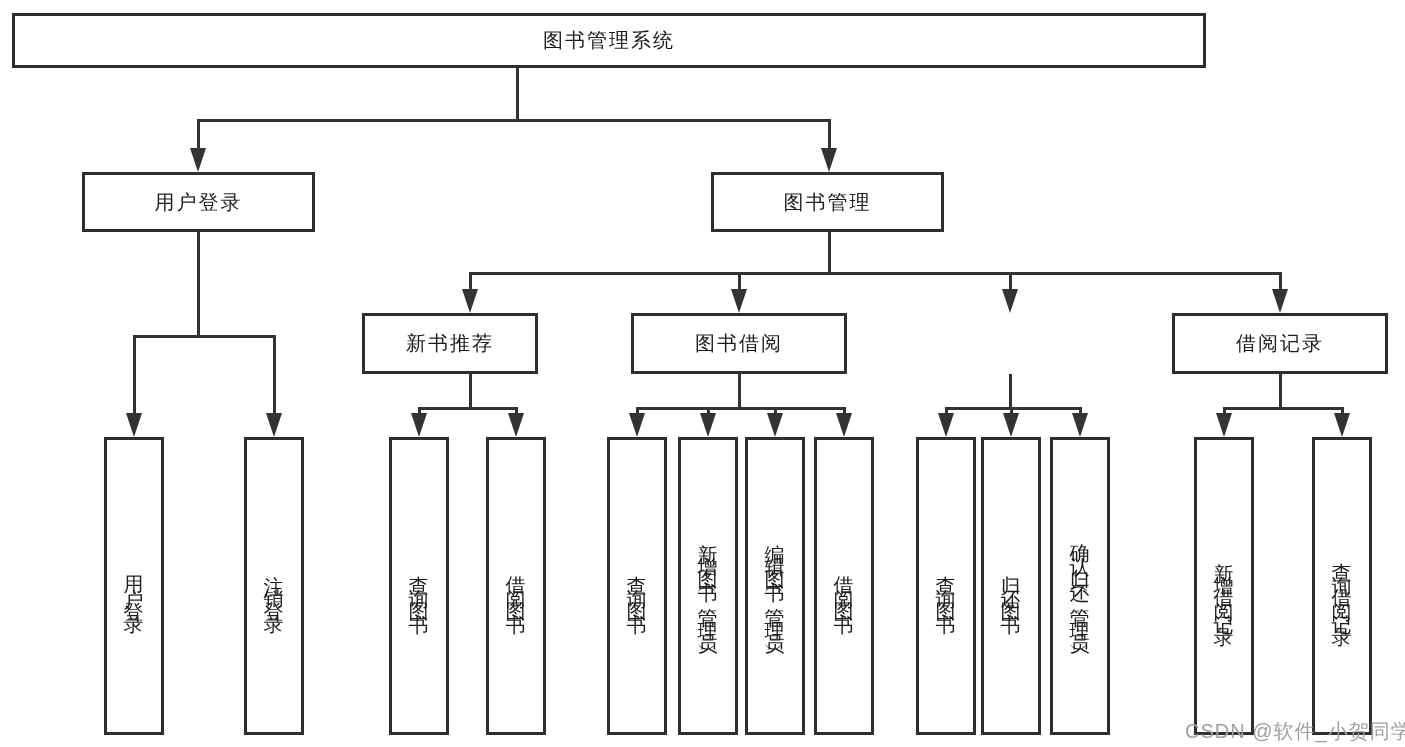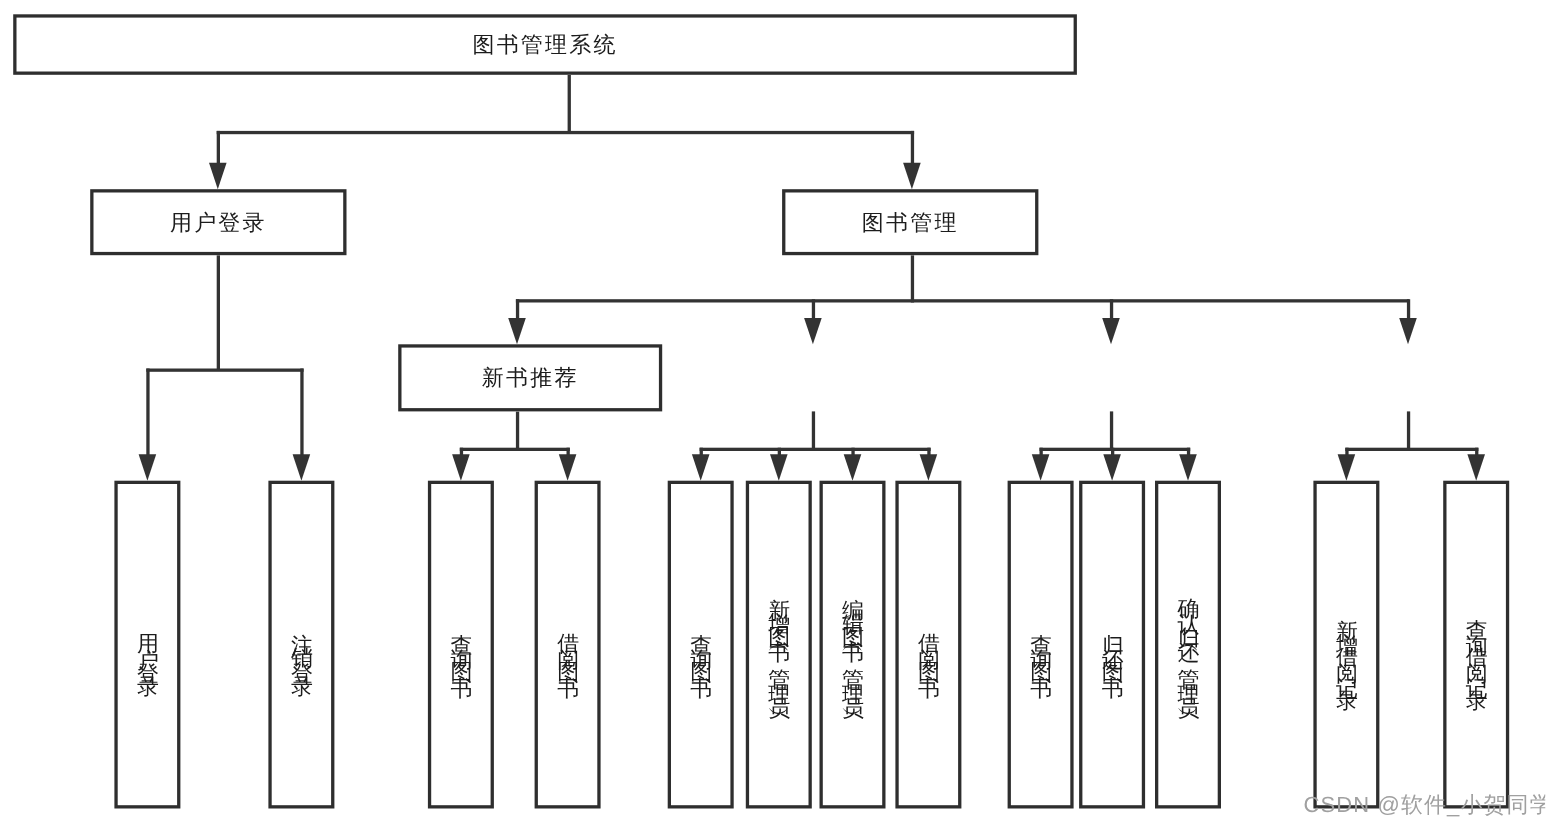--- a/index.html
+++ b/index.html
@@ -86,26 +86,28 @@
   <div class="arrow" style="left:1003px;top:413px"></div>
   <div class="arrow" style="left:1072px;top:413px"></div>
 
   <div class="vline" style="left:1279px;top:374px;height:34px"></div>
   <div class="hline" style="left:1223px;top:407px;width:121px"></div>
   <div class="vline" style="left:1223px;top:407px;height:8px"></div>
   <div class="vline" style="left:1341px;top:407px;height:8px"></div>
   <div class="arrow" style="left:1216px;top:413px"></div>
   <div class="arrow" style="left:1334px;top:413px"></div>
 
-  <div class="box" style="left:12px;top:13px;width:967px;height:55px">图书管理系统</div>
+  <div class="box" style="left:12px;top:13px;width:1194px;height:55px">图书管理系统</div>
 
   <div class="box" style="left:82px;top:172px;width:233px;height:60px">用户登录</div>
   <div class="box" style="left:711px;top:172px;width:233px;height:60px">图书管理</div>
 
-  <div class="box" style="left:362px;top:313px;width:240px;height:61px">新书推荐</div>
+  <div class="box" style="left:362px;top:313px;width:176px;height:61px">新书推荐</div>
+  <div class="box" style="left:631px;top:313px;width:216px;height:61px">图书借阅</div>
+  <div class="box" style="left:1172px;top:313px;width:216px;height:61px">借阅记录</div>
 
   <div class="box leaf" style="left:104px;top:437px;width:60px;height:298px">用户登录</div>
   <div class="box leaf" style="left:244px;top:437px;width:60px;height:298px">注销登录</div>
 
   <div class="box leaf" style="left:389px;top:437px;width:60px;height:298px">查询图书</div>
   <div class="box leaf" style="left:486px;top:437px;width:60px;height:298px">借阅图书</div>
 
   <div class="box leaf" style="left:607px;top:437px;width:60px;height:298px">查询图书</div>
   <div class="box leaf" style="left:678px;top:437px;width:60px;height:298px">新增图书（管理员）</div>
   <div class="box leaf" style="left:745px;top:437px;width:60px;height:298px">编辑图书（管理员）</div>

